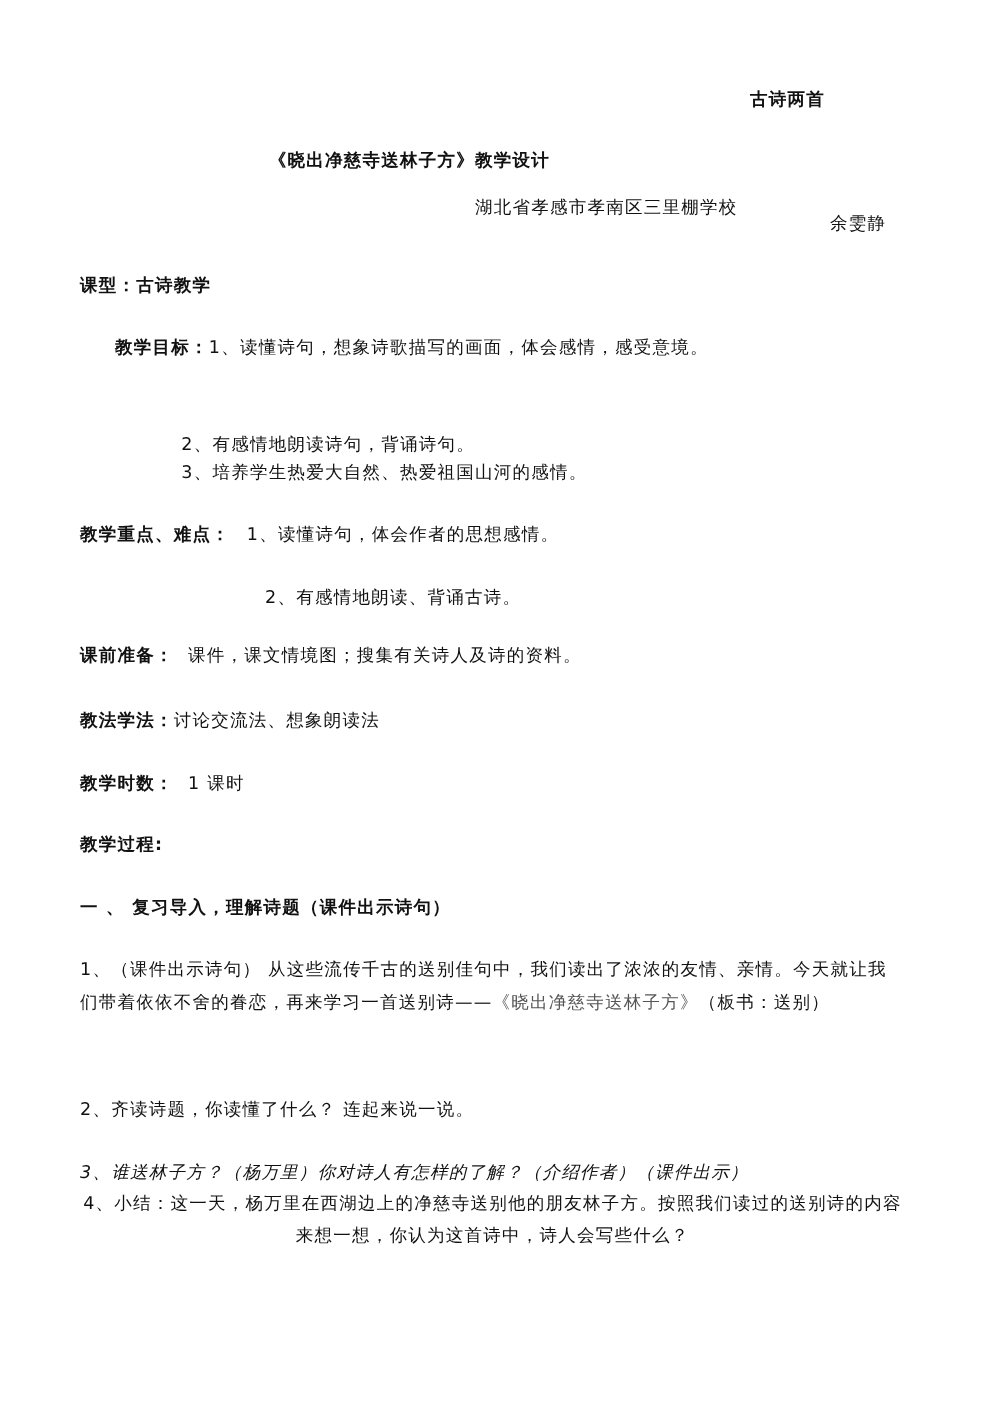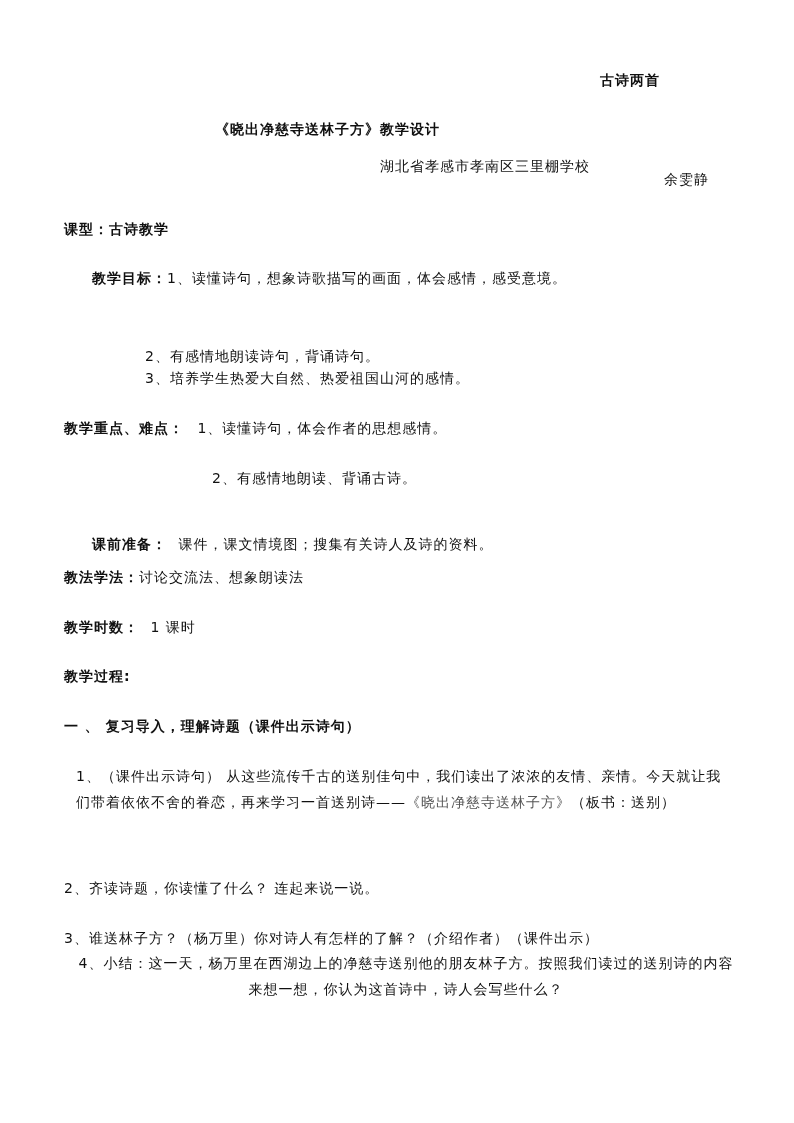--- a/index.html
+++ b/index.html
@@ -33,21 +33,20 @@
     .gray { color: #555555; }
     .para {
       position: absolute;
       left: 64px;
       width: 660px;
       font-size: 14px;
       line-height: 26px;
       letter-spacing: 1px;
       white-space: normal;
       word-break: break-all;
-      margin-left: 12px;
     }
   </style>
 </head>
 <body>
 
 <div class="page">
 
   <div class="line bold" style="left:600px; top:70px;">古诗两首</div>
 
   <div class="line bold" style="left:215px; top:119px;">《晓出净慈寺送林子方》教学设计</div>
@@ -64,21 +63,21 @@
   </div>
   <div class="line" style="left:145px; top:318px;margin-top:28px;">2、有感情地朗读诗句，背诵诗句。</div>
   <div class="line" style="left:145px; top:368px;">3、培养学生热爱大自然、热爱祖国山河的感情。</div>
 
   <div class="line" style="left:64px; top:418px;">
     <span class="label">教学重点、难点：</span>
     <span style="margin-left:8px;">1、读懂诗句，体会作者的思想感情。</span>
   </div>
   <div class="line" style="left:212px; top:468px;">2、有感情地朗读、背诵古诗。</div>
 
-  <div class="line" style="left:64px; top:534px;margin-left:28px;">
+  <div class="line" style="left:64px; top:515px;">
     <span class="label">课前准备：</span>
     <span style="margin-left:6px;">课件，课文情境图；搜集有关诗人及诗的资料。</span>
   </div>
 
   <div class="line" style="left:64px; top:567px;">
     <span class="label">教法学法：</span><span>讨论交流法、想象朗读法</span>
   </div>
 
   <div class="line" style="left:64px; top:617px;">
     <span class="label">教学时数：</span>
@@ -88,17 +87,17 @@
   <div class="line bold" style="left:64px; top:666px;">教学过程:</div>
 
   <div class="line bold" style="left:64px; top:716px;">一 、 复习导入，理解诗题（课件出示诗句）</div>
 
   <div class="para" style="top:763px;">
     <span>1、（课件出示诗句） 从这些流传千古的送别佳句中，我们读出了浓浓的友情、亲情。今天就让我们带着依依不舍的眷恋，再来学习一首送别诗——</span><span class="gray">《晓出净慈寺送林子方》</span><span>（板书：送别）</span>
   </div>
 
   <div class="line" style="left:64px; top:878px;">2、齐读诗题，你读懂了什么？   连起来说一说。</div>
 
-  <div class="line" style="left:64px; top:928px;">3、谁送林子方？（杨万里）你对诗人有怎样的了解？（介绍作者）（课件出示）</div>
+  <div class="line" style="left:64px; top:928px;font-style:italic;">3、谁送林子方？（杨万里）你对诗人有怎样的了解？（介绍作者）（课件出示）</div>
 
   <div class="para" style="top:950px;text-align:center;">4、小结：这一天，杨万里在西湖边上的净慈寺送别他的朋友林子方。按照我们读过的送别诗的内容来想一想，你认为这首诗中，诗人会写些什么？</div>
 
 </div>
 
 </body></html>

